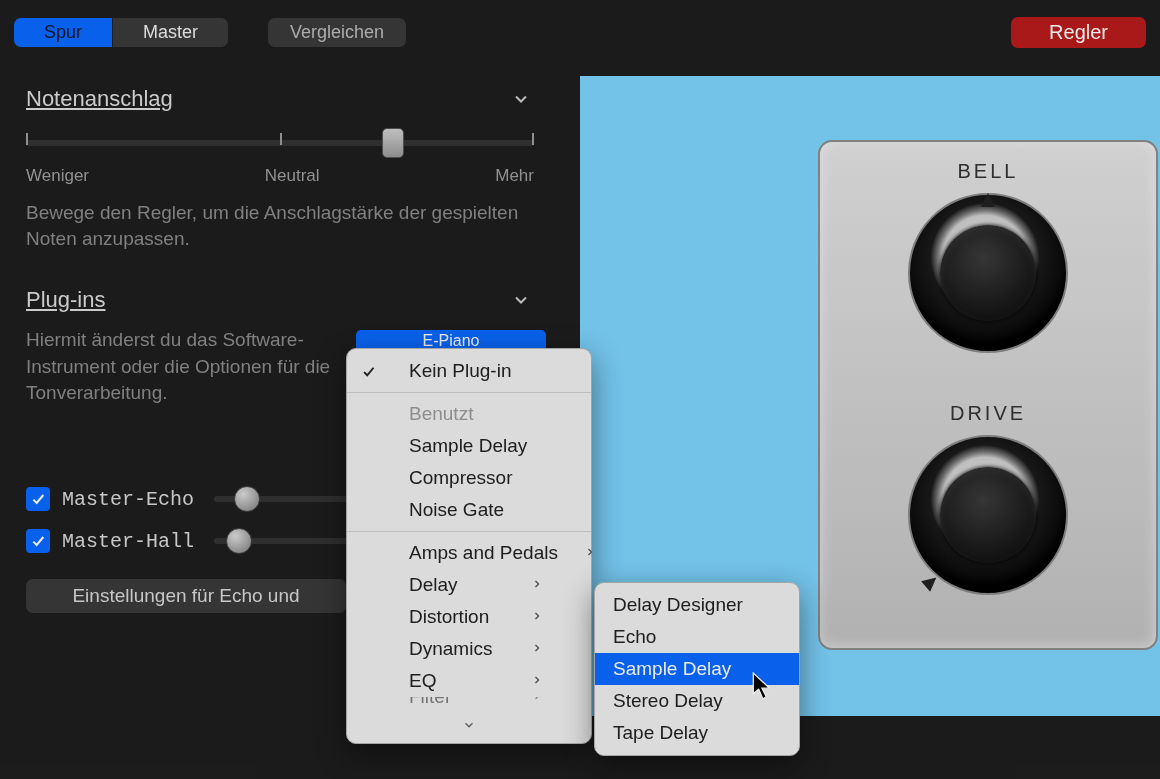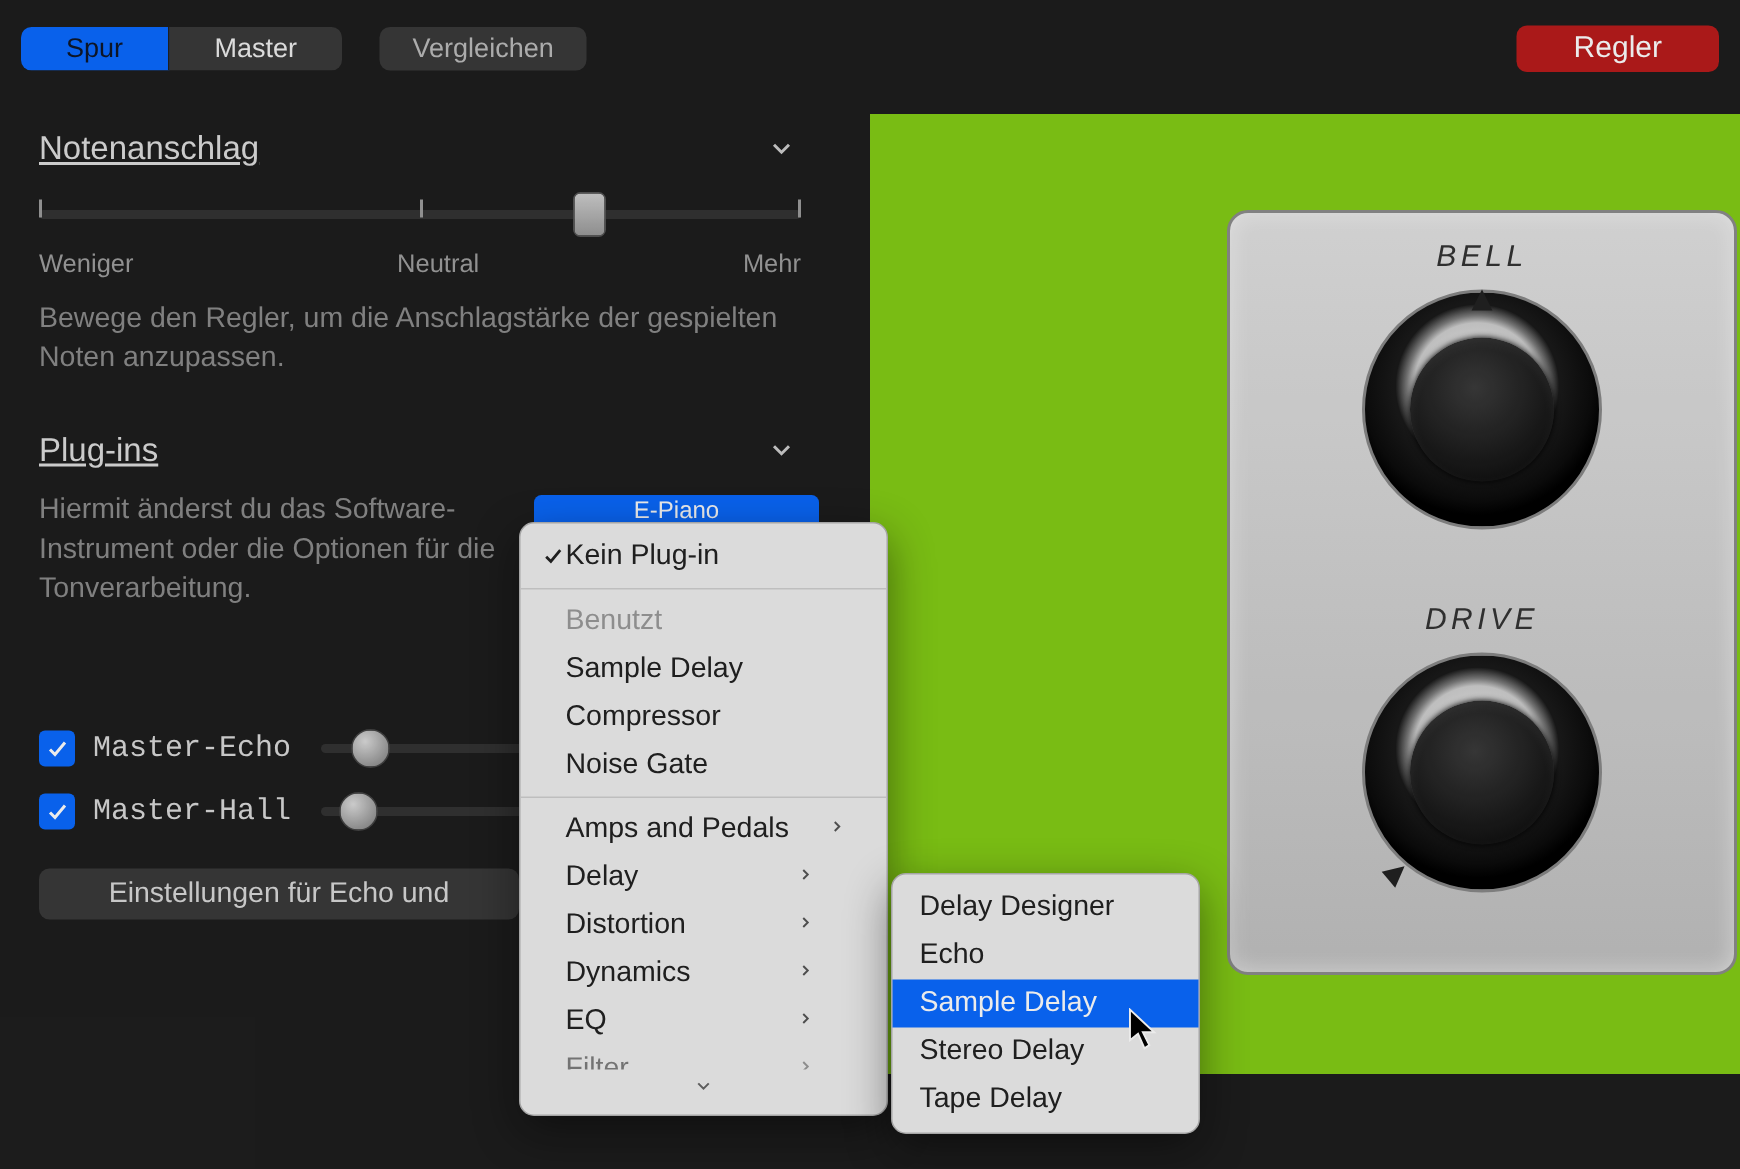--- a/index.html
+++ b/index.html
@@ -2,21 +2,21 @@
 <html><head>
 <meta charset="utf-8">
 <style>
   * { margin:0; padding:0; box-sizing:border-box; font-family: -apple-system, "Helvetica Neue", Arial, sans-serif; -webkit-font-smoothing:antialiased; }
   body { background:#1e1e1e; width:1160px; height:779px; overflow:hidden; position:relative; color:#ccc; }
   .toolbar { position:absolute; top:14px; left:14px; right:14px; height:36px; display:flex; align-items:center; }
   .segmented { display:inline-flex; border-radius:7px; overflow:hidden; }
   .seg-btn { padding:4px 30px; font-size:18px; background:#3a3a3a; color:#eee; border:none; cursor:pointer; border-right:1px solid #222; }
   .seg-btn.active { background:#0a6aff; color:#0f172a; }
   .seg-btn:last-child{border-right:none;}
-  .cmp-btn { margin-left:25px; padding:4px 22px; font-size:18px; background:#3a3a3a; color:#bbb; border-radius:7px; border:none; cursor:pointer; }
+  .cmp-btn { margin-left:40px; padding:4px 22px; font-size:18px; background:#3a3a3a; color:#bbb; border-radius:7px; border:none; cursor:pointer; }
   .regler-btn { margin-left:auto; padding:4px 38px; font-size:20px; background:#b91c1c; color:#fff; border-radius:7px; border:none; cursor:pointer; }
 
   
   .inspector { position:absolute; left:0; top:60px; width:560px; padding:18px 26px 18px 26px; }
   .sec-head { display:flex; justify-content:space-between; align-items:center; margin-top:8px; color:#ddd; font-size:22px;text-decoration:underline; }
   .chev-down { width:26px; height:26px; display:inline-flex; align-items:center; justify-content:center; cursor:pointer;}
   .chev-down svg{stroke:#ccc;}
 
   .slider-track { position:relative; margin-top:28px; height:6px; background:#333; border-radius:3px; }
   .tick { position:absolute; top:-7px; width:2px; height:12px; background:#9c9c9c; }
@@ -33,34 +33,34 @@
   .chk-rows{margin-top:80px;}
   .chk { width:24px; height:24px; background:#0a6aff; border-radius:4px; display:inline-flex; align-items:center; justify-content:center; cursor:pointer;}
   .chk svg{stroke:#fff;}
   .chk-label { font-size:20px; color:#d8d8d8; width:140px;font-family:Liberation Mono, monospace;}
   .mini-slider { width:150px; height:6px; background:#333; border-radius:3px; position:relative;}
   .mini-thumb { position:absolute; top:-10px; left:20px; width:26px; height:26px; background:radial-gradient(circle at 35% 30%, #dcdcdc, #7d7d7d); border-radius:50%; border:1px solid #444; cursor:pointer;}
 
   .echo-settings-btn { margin-top:26px; width:320px; padding:6px 16px; background:#3a3a3a; color:#d8d8d8; font-size:19px; border-radius:7px; border:none; cursor:default; text-align:center; white-space:nowrap; overflow:hidden;}
 
   
-  .hw-outer { position:absolute; right:0; top:76px; width:580px; height:640px; background:#84cc16;font-style:italic; }
+  .hw-outer { position:absolute; right:0; top:76px; width:580px; height:640px; background:#7dd3fc; }
   .hw-panel { position:absolute; left:238px; top:64px; width:340px; height:510px; background:linear-gradient(#e2e2e2,#c1c1c1); border:2px solid #8c8c8c; border-radius:14px; box-shadow:inset 0 0 14px rgba(255,255,255,.6);}
   .knob-wrap { position:absolute; width:100%; text-align:center; }
   .knob-label { font-size:20px; letter-spacing:3px; color:#333; font-weight:500; margin-bottom:10px;}
   .knob { margin:0 auto; width:160px; height:160px; border-radius:50%; background:radial-gradient(circle at 48% 40%, #f4f4f4 0%, #cfcfcf 34%, #7d7d7d 38%, #1a1a1a 44%, #0e0e0e 60%, #000 70%); border:2px solid #888; position:relative;}
   .knob::after{content:""; position:absolute; inset:30px; border-radius:50%; background:radial-gradient(circle at 45% 35%, #3b3b3b, #050505); box-shadow:inset 0 3px 8px rgba(255,255,255,.08), 0 0 4px #000;}    
   
   .knob .marker{position:absolute; width:0;height:0; border-left:7px solid transparent; border-right:7px solid transparent; border-bottom:14px solid #222;}
   .kn1 .marker{ top:-2px; left:50%; transform:translateX(-50%);}
   .kn2 .marker{ bottom:4px; left:14px; transform:rotate(50deg);}
 
   
   .menu { position:absolute; background:#eeeeee; border:1px solid #b4b4b4; border-radius:10px; padding:6px 0; box-shadow:0 10px 30px rgba(0,0,0,.45); color:#222; font-size:19px;}
-  .menu .item { padding:5px 48px 5px 30px; white-space:nowrap; cursor:pointer; position:relative; display:flex; align-items:flex-start;}
+  .menu .item { padding:5px 48px 5px 62px; white-space:nowrap; cursor:pointer; position:relative; display:flex; align-items:flex-end;}
   .menu .item.disabled { color:#9a9a9a; cursor:default;}
   .menu .item.highlight {}
   .menu .item.selected { background:#0a6aff; color:#fff; }
   .menu .sep { height:1px; background:#cfcfcf; margin:5px 0;}
   .menu .check { position:absolute; left:14px; top:7px;}
   .menu .sub-arrow { margin-left:auto; padding-left:26px;}
   .menu1 { left:346px; top:348px; width:246px;}
   .menu2 { left:594px; top:582px; width:206px;}
   .more-chev { text-align:center; padding-top:2px;}
 

